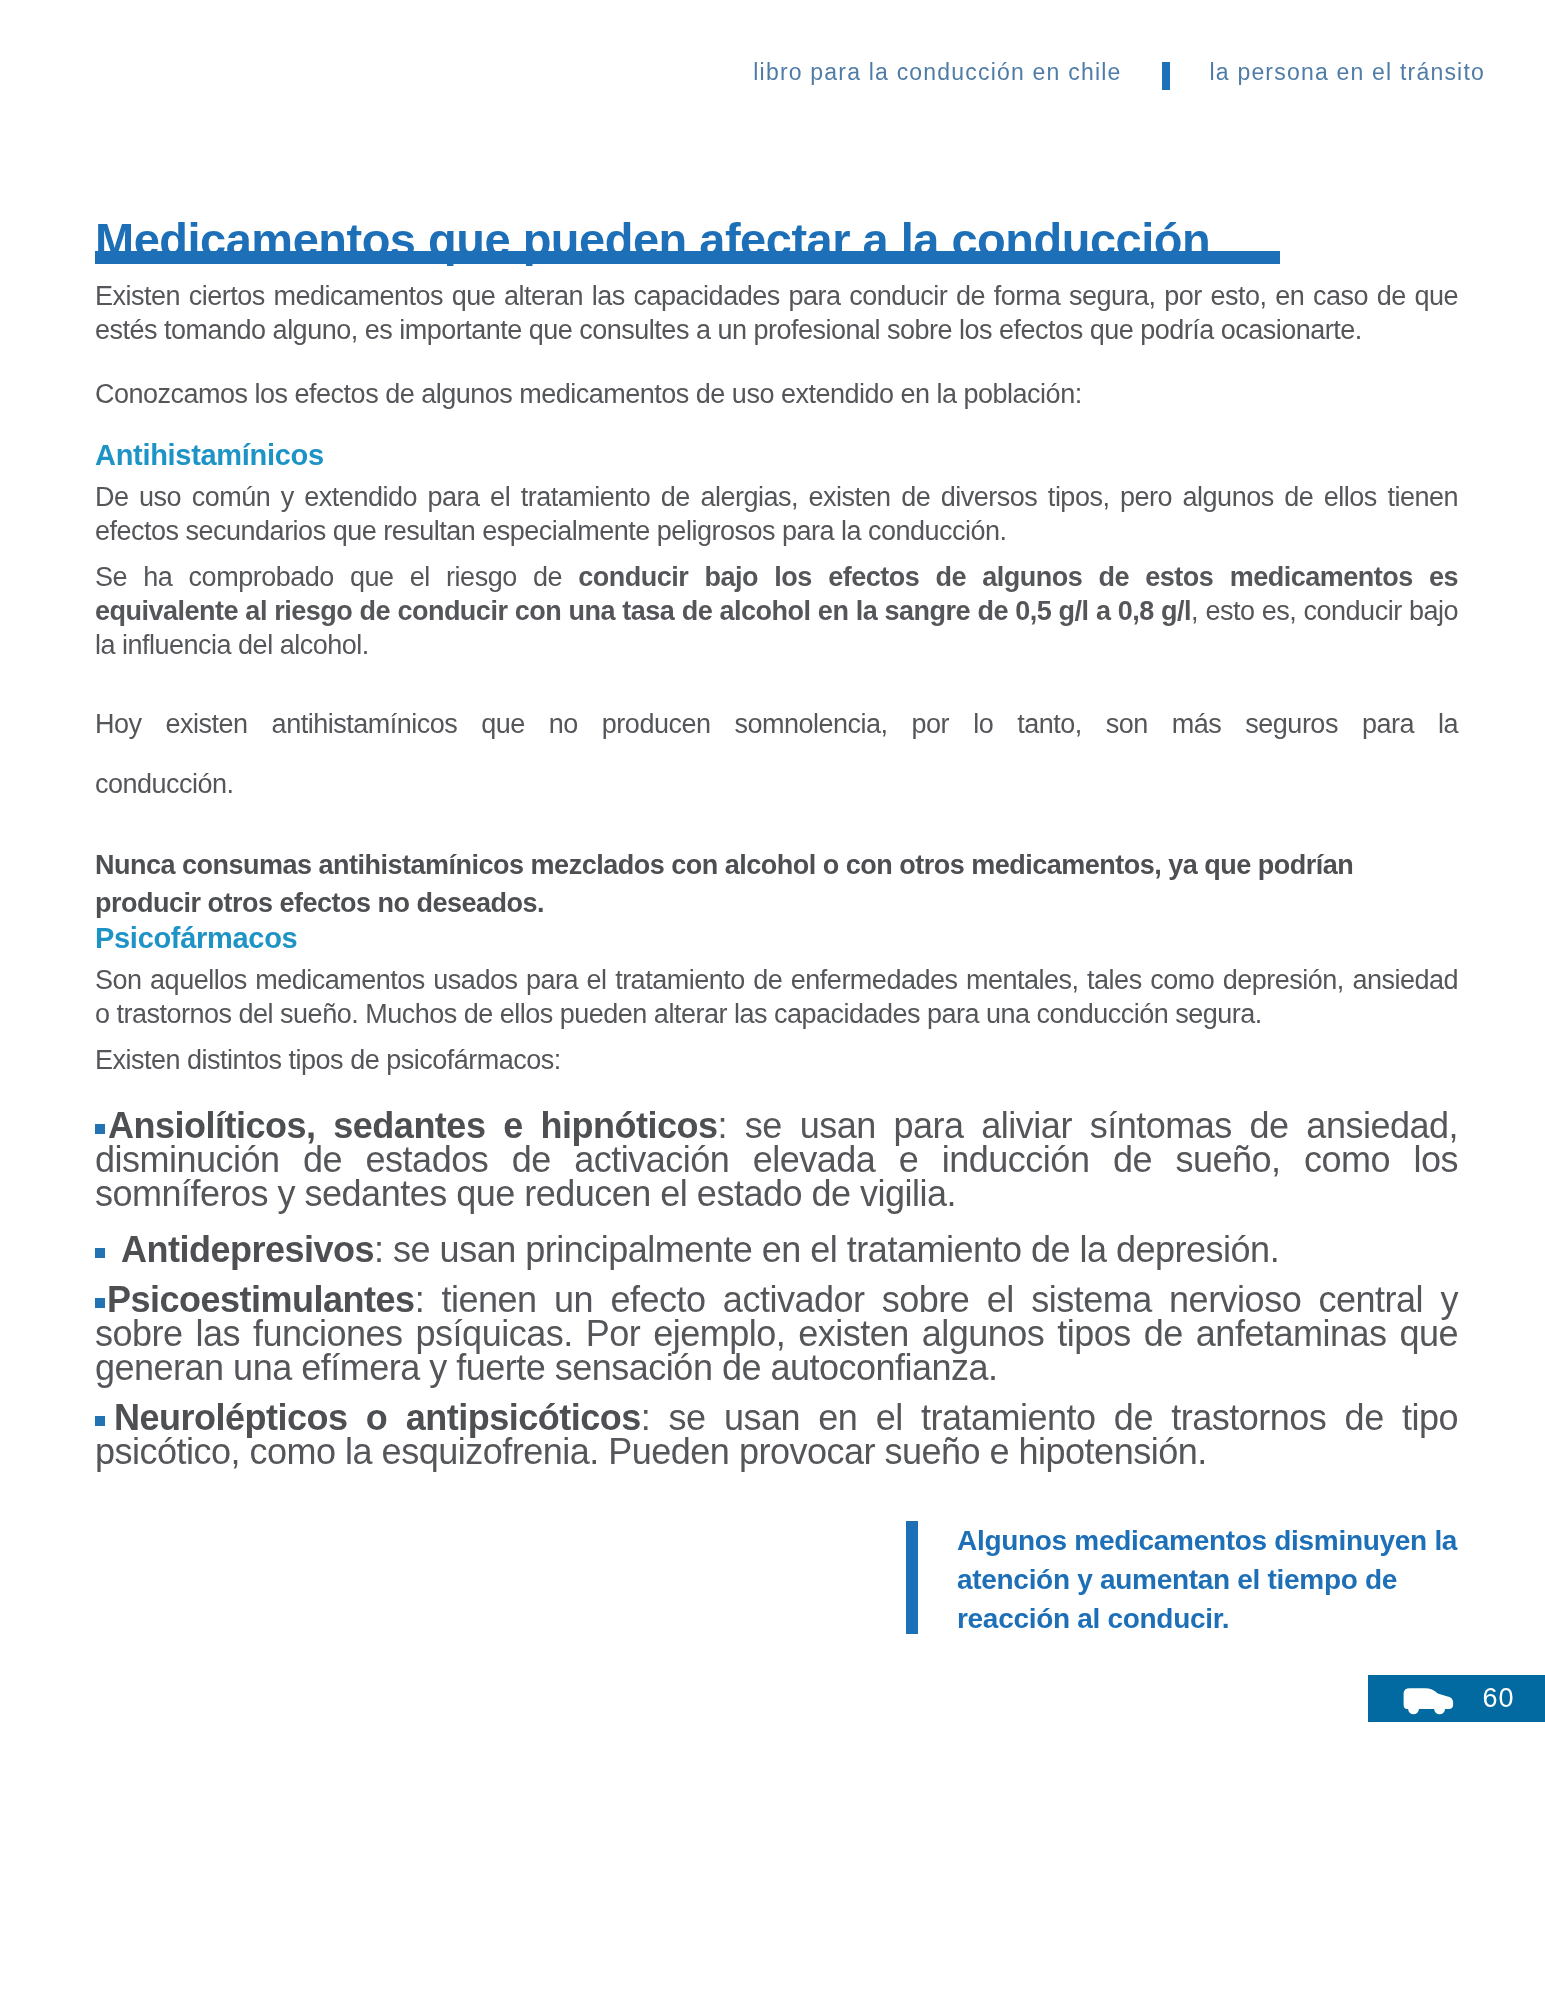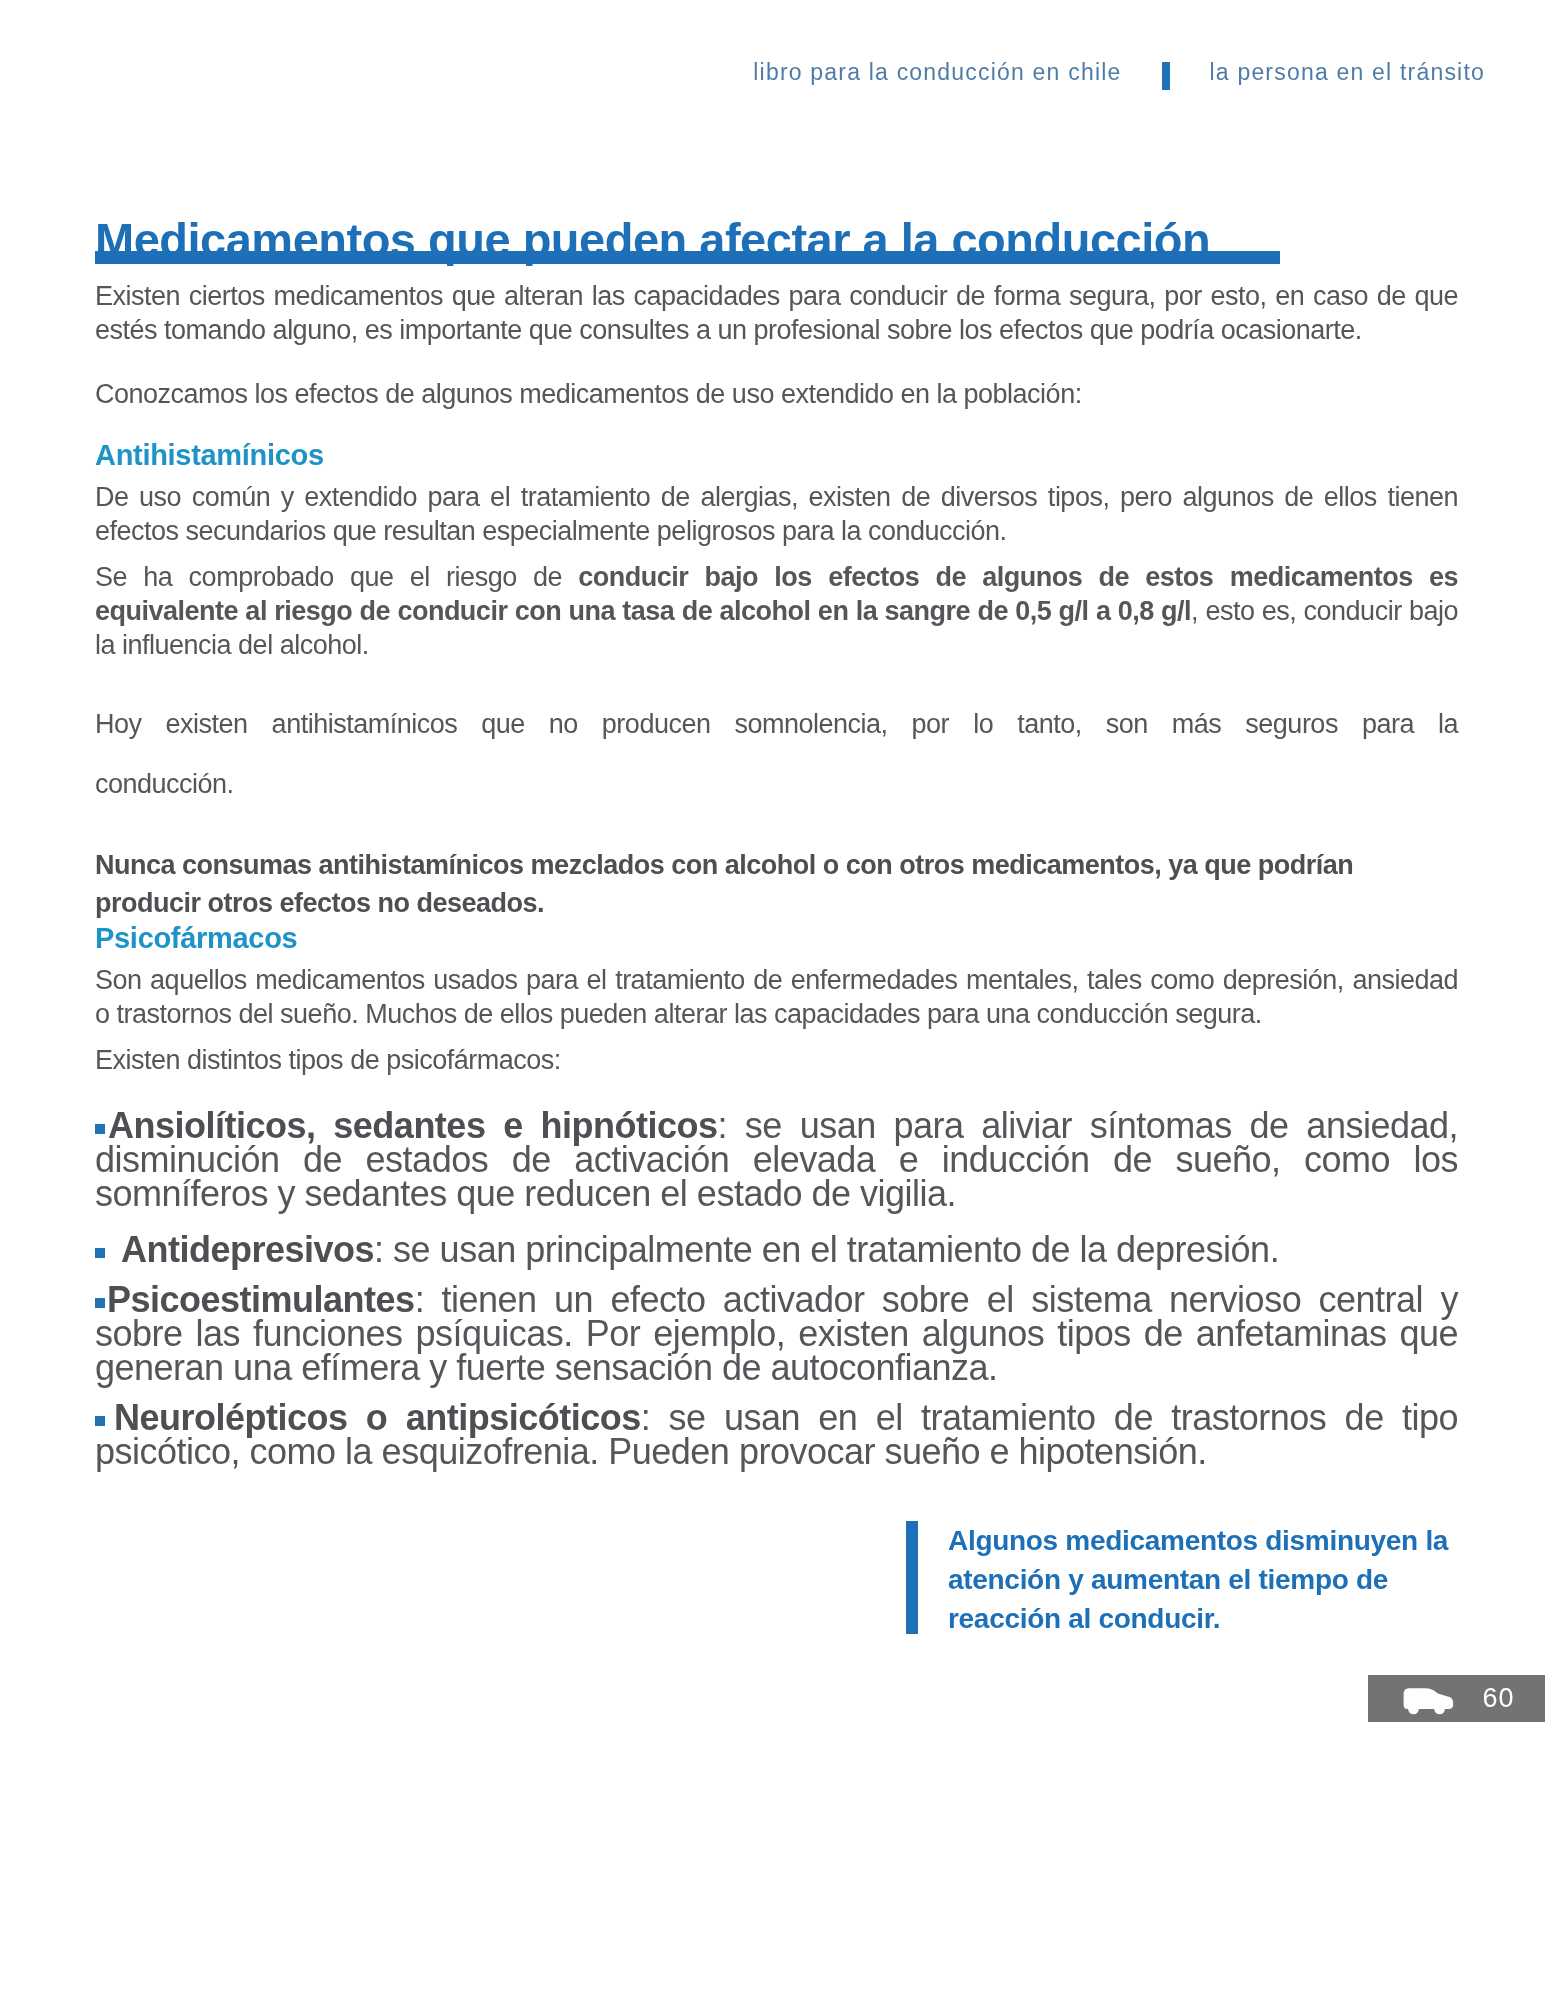--- a/index.html
+++ b/index.html
@@ -42,28 +42,28 @@
   .bullet.b2 { margin-top:22px; }
   .sq { display:inline-block; width:10px; height:10px; background:#2173b4;
     position:relative; top:-4px; margin-right:3px; }
   .b2 .sq { margin-right:16px; }
   .b3 .sq { margin-right:9px; }
   .b4 .sq { margin-right:2px; }
 
   
   .bottomrow { display:flex; margin-top:52px; align-items:flex-start; }
   .bottomleft { width:700px; font-size:27px; line-height:40px; letter-spacing:-0.5px; text-align:left; }
-  .callout { margin-left:auto; display:flex; width:552px; }
+  .callout { margin-left:auto; display:flex; width:552px;gap:9px; }
   .callout .cbar { flex:0 0 12px; background:#1d70b7; align-self:stretch; margin-bottom:4px; }
   .callout .ctext { padding-left:30px; font-size:28px; line-height:39px; font-weight:bold;
     color:#1d70b7; letter-spacing:-0.3px; }
 
   
   .pagetab { position:absolute; right:0; bottom:63px; width:177px; height:47px;
-    background:#737373; display:flex; align-items:center; justify-content:center; gap:26px; }
+    background:#0369a1; display:flex; align-items:center; justify-content:center; gap:26px; }
   .pagetab .pagenum { color:#ffffff; font-size:27px; letter-spacing:1px; }
   .pagetab svg { display:block; }
 </style>
 </head>
 <body>
 
 <div class="page">
 
   <div class="runhead">
     <span>libro para la conducción en chile</span>

